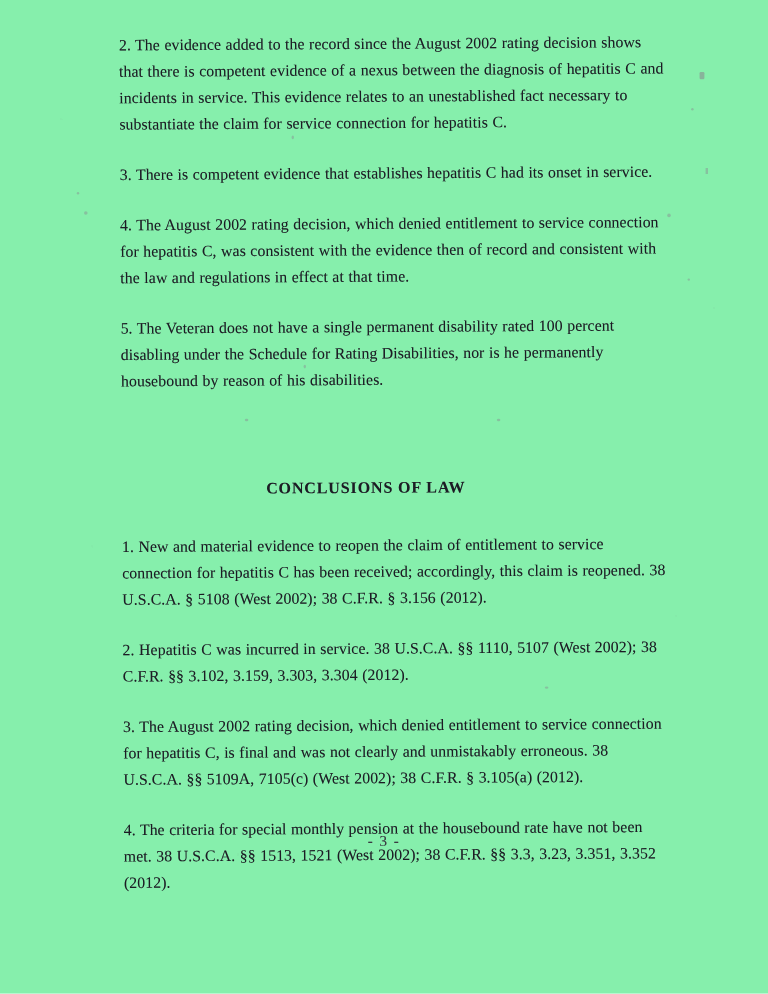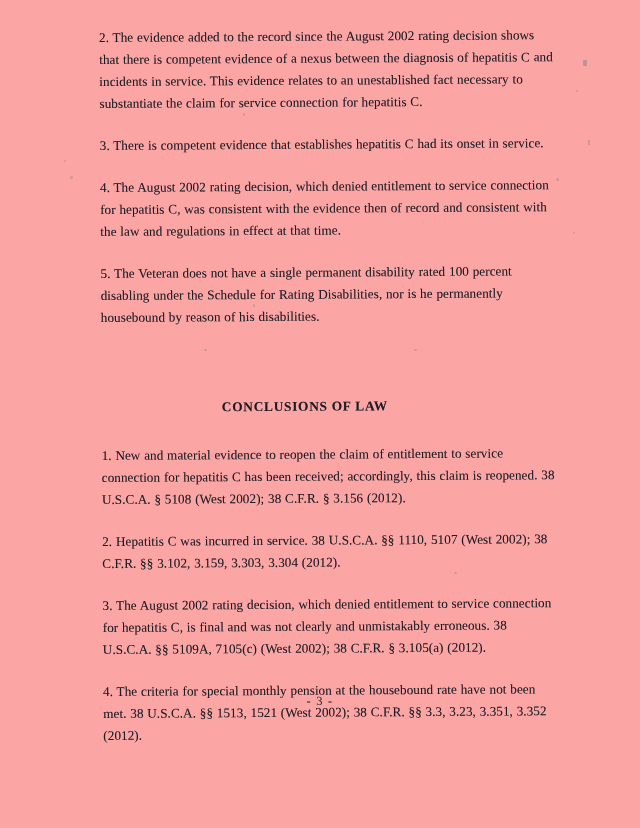--- a/index.html
+++ b/index.html
@@ -16,21 +16,21 @@
     position: relative;
   }
 
   
   .page {
     position: absolute;
     left: 0;
     top: 0;
     width: 640px;
     height: 828px;
-    background: #fca5a5;
+    background: #86efac;
     overflow: hidden;
   }
 
   
   .scan-noise {
     position: absolute;
     inset: 0;
     pointer-events: none;
     background:
       radial-gradient(circle at 8% 12%, rgba(120,120,130,0.05) 0 1px, transparent 1px),

